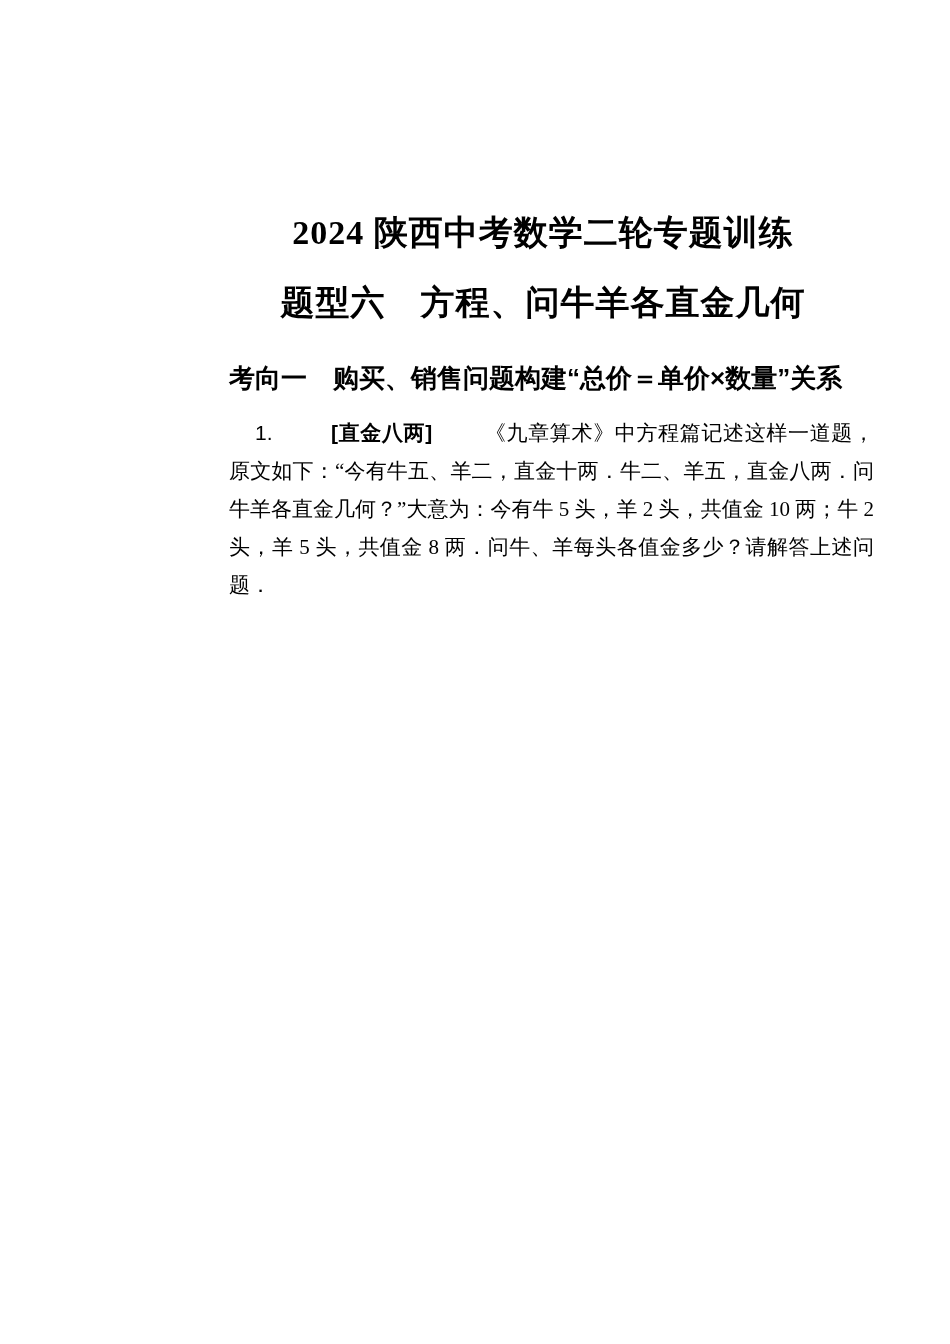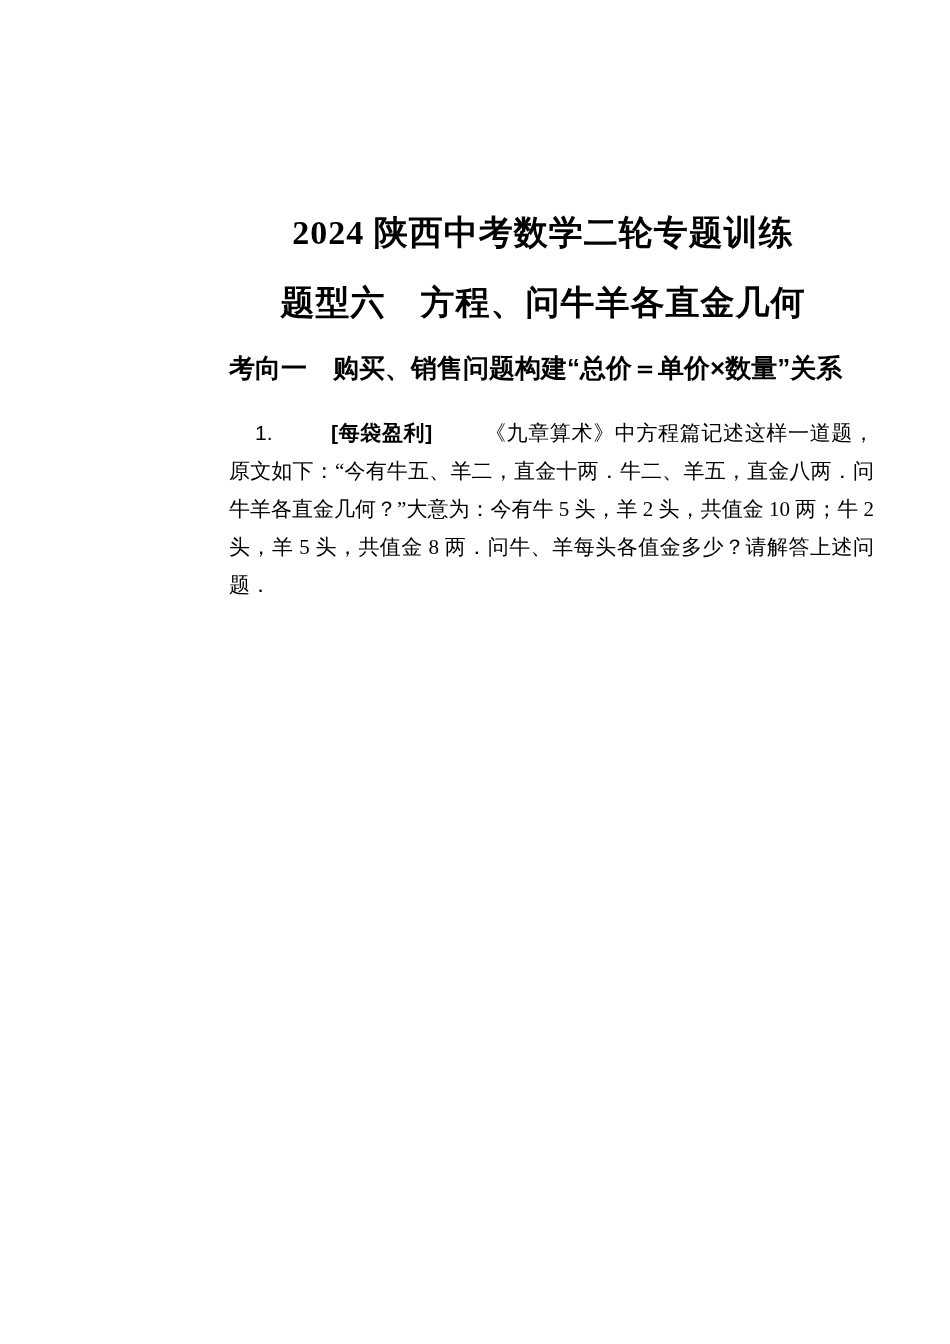--- a/index.html
+++ b/index.html
@@ -35,21 +35,21 @@
     width: 950px;
     text-align: center;
     font-size: 34px;
     font-weight: bold;
     letter-spacing: 1px;
     line-height: 42px;
     font-family: "Liberation Serif", "DejaVu Serif", serif;
   }
   .section-heading {
     position: absolute;
-    top: 264px;
+    top: 274px;
     left: 143px;
     width: 680px;
     font-size: 26px;
     font-weight: bold;
     line-height: 36px;
     font-family: "Liberation Sans", "DejaVu Sans", sans-serif;
   }
   .question {
     position: absolute;
     left: 143px;
@@ -74,17 +74,17 @@
 
 <div class="page">
 
   <h1 class="doc-title">2024 陕西中考数学二轮专题训练</h1>
 
   <h2 class="doc-subtitle">题型六　方程、问牛羊各直金几何</h2>
 
   <h3 class="section-heading">考向一　购买、销售问题构建“总价＝单价×数量”关系</h3>
 
   <p class="question question-1">
-    <span class="q-num">1. </span><span class="q-tag">[每袋盈利]</span><span class="q-text">《九章算术》中方程篇记述这样一道题，原文如下：“今有牛五、羊二，直金十两．牛二、羊五，直金八两．问牛羊各直金几何？”大意为：今有牛 5 头，羊 2 头，共值金 10 两；牛 2 头，羊 5 头，共值金 8 两．问牛、羊每头各值金多少？请解答上述问题．</span>
+    <span class="q-num">1. </span><span class="q-tag">[直金八两]</span><span class="q-text">《九章算术》中方程篇记述这样一道题，原文如下：“今有牛五、羊二，直金十两．牛二、羊五，直金八两．问牛羊各直金几何？”大意为：今有牛 5 头，羊 2 头，共值金 10 两；牛 2 头，羊 5 头，共值金 8 两．问牛、羊每头各值金多少？请解答上述问题．</span>
   </p>
 
 
 </div>
 
 </body></html>

